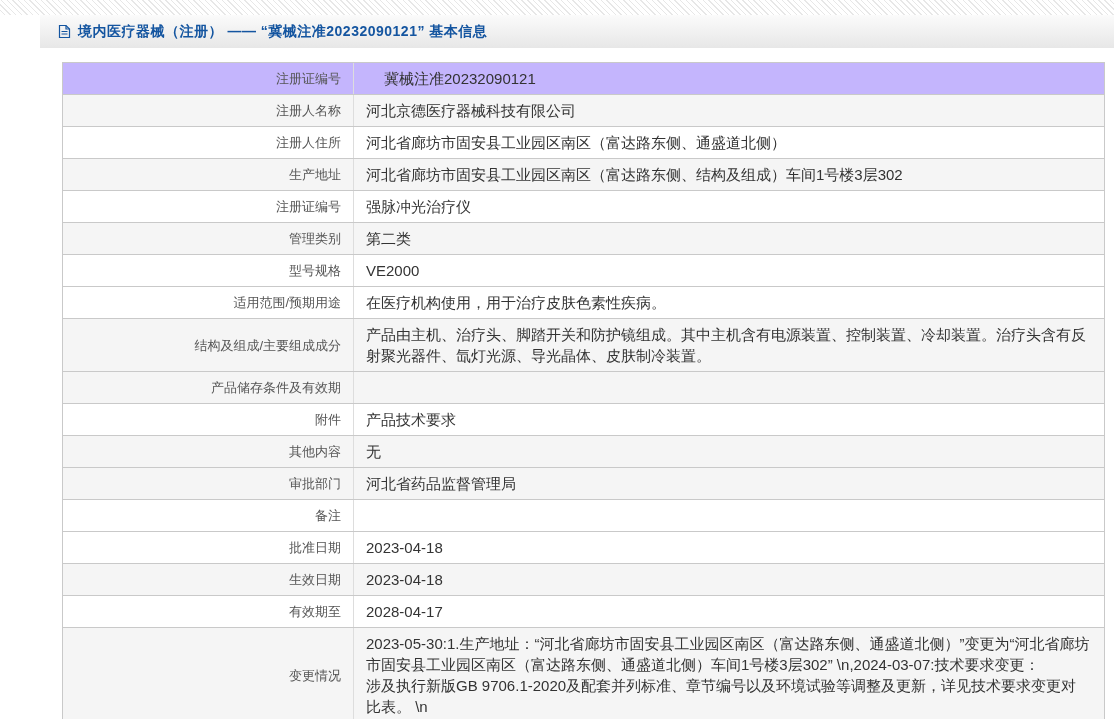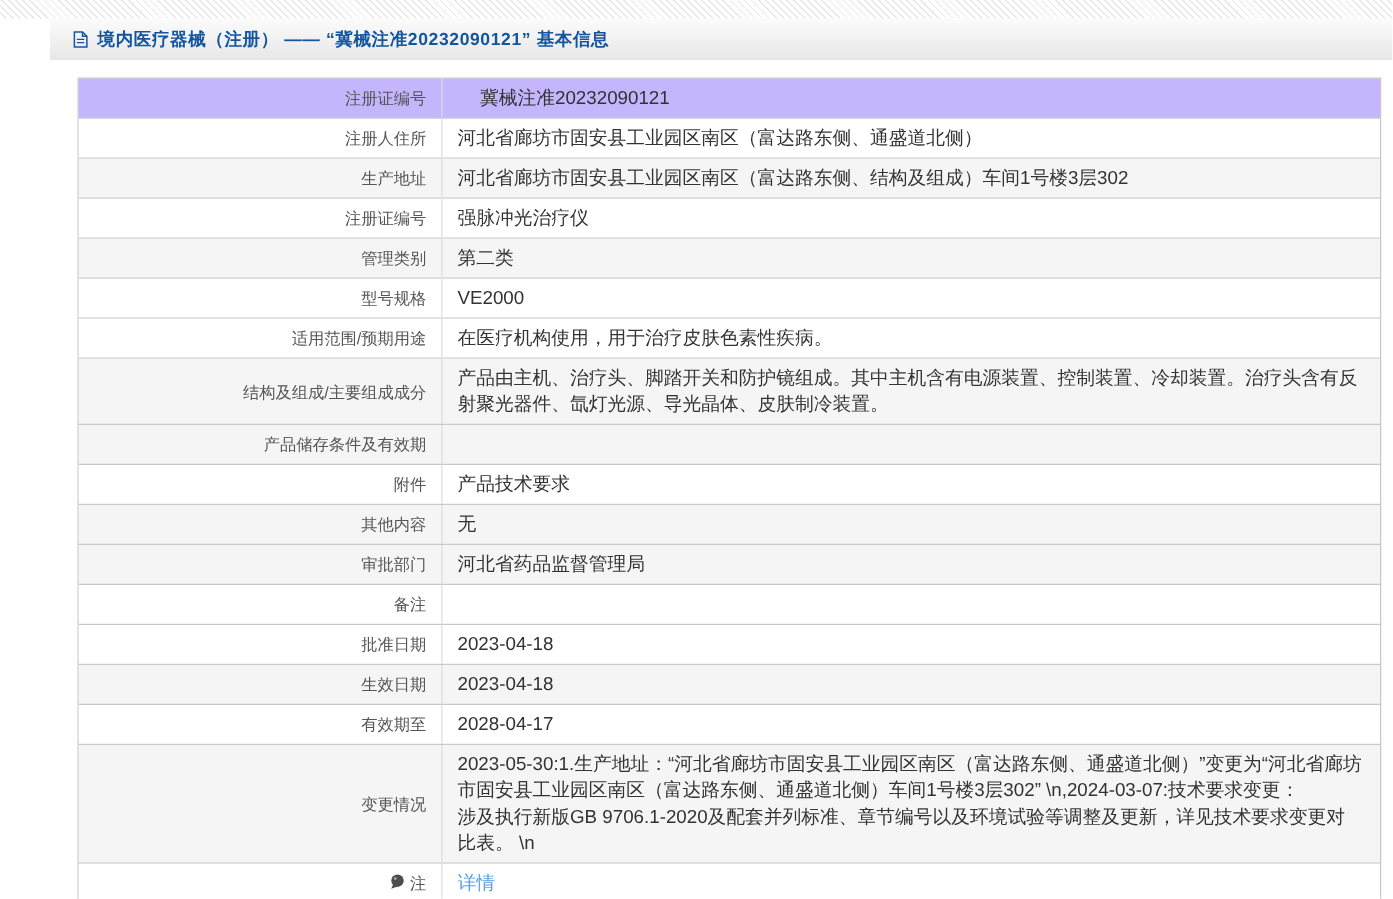--- a/index.html
+++ b/index.html
@@ -68,20 +68,28 @@
 
 <div class="info-table" id="info-table">
     <div class="row bg-first">
       <div class="cell-label">
         <span>注册证编号</span>
       </div>
       <div class="cell-value">
         <span class="val">冀械注准20232090121</span>
       </div>
     </div>
+    <div class="row bg-gray">
+      <div class="cell-label">
+        <span>注册人名称</span>
+      </div>
+      <div class="cell-value">
+        <span class="val">河北京德医疗器械科技有限公司</span>
+      </div>
+    </div>
     <div class="row bg-white">
       <div class="cell-label">
         <span>注册人住所</span>
       </div>
       <div class="cell-value">
         <span class="val">河北省廊坊市固安县工业园区南区（富达路东侧、通盛道北侧）</span>
       </div>
     </div>
     <div class="row bg-gray">
       <div class="cell-label">

